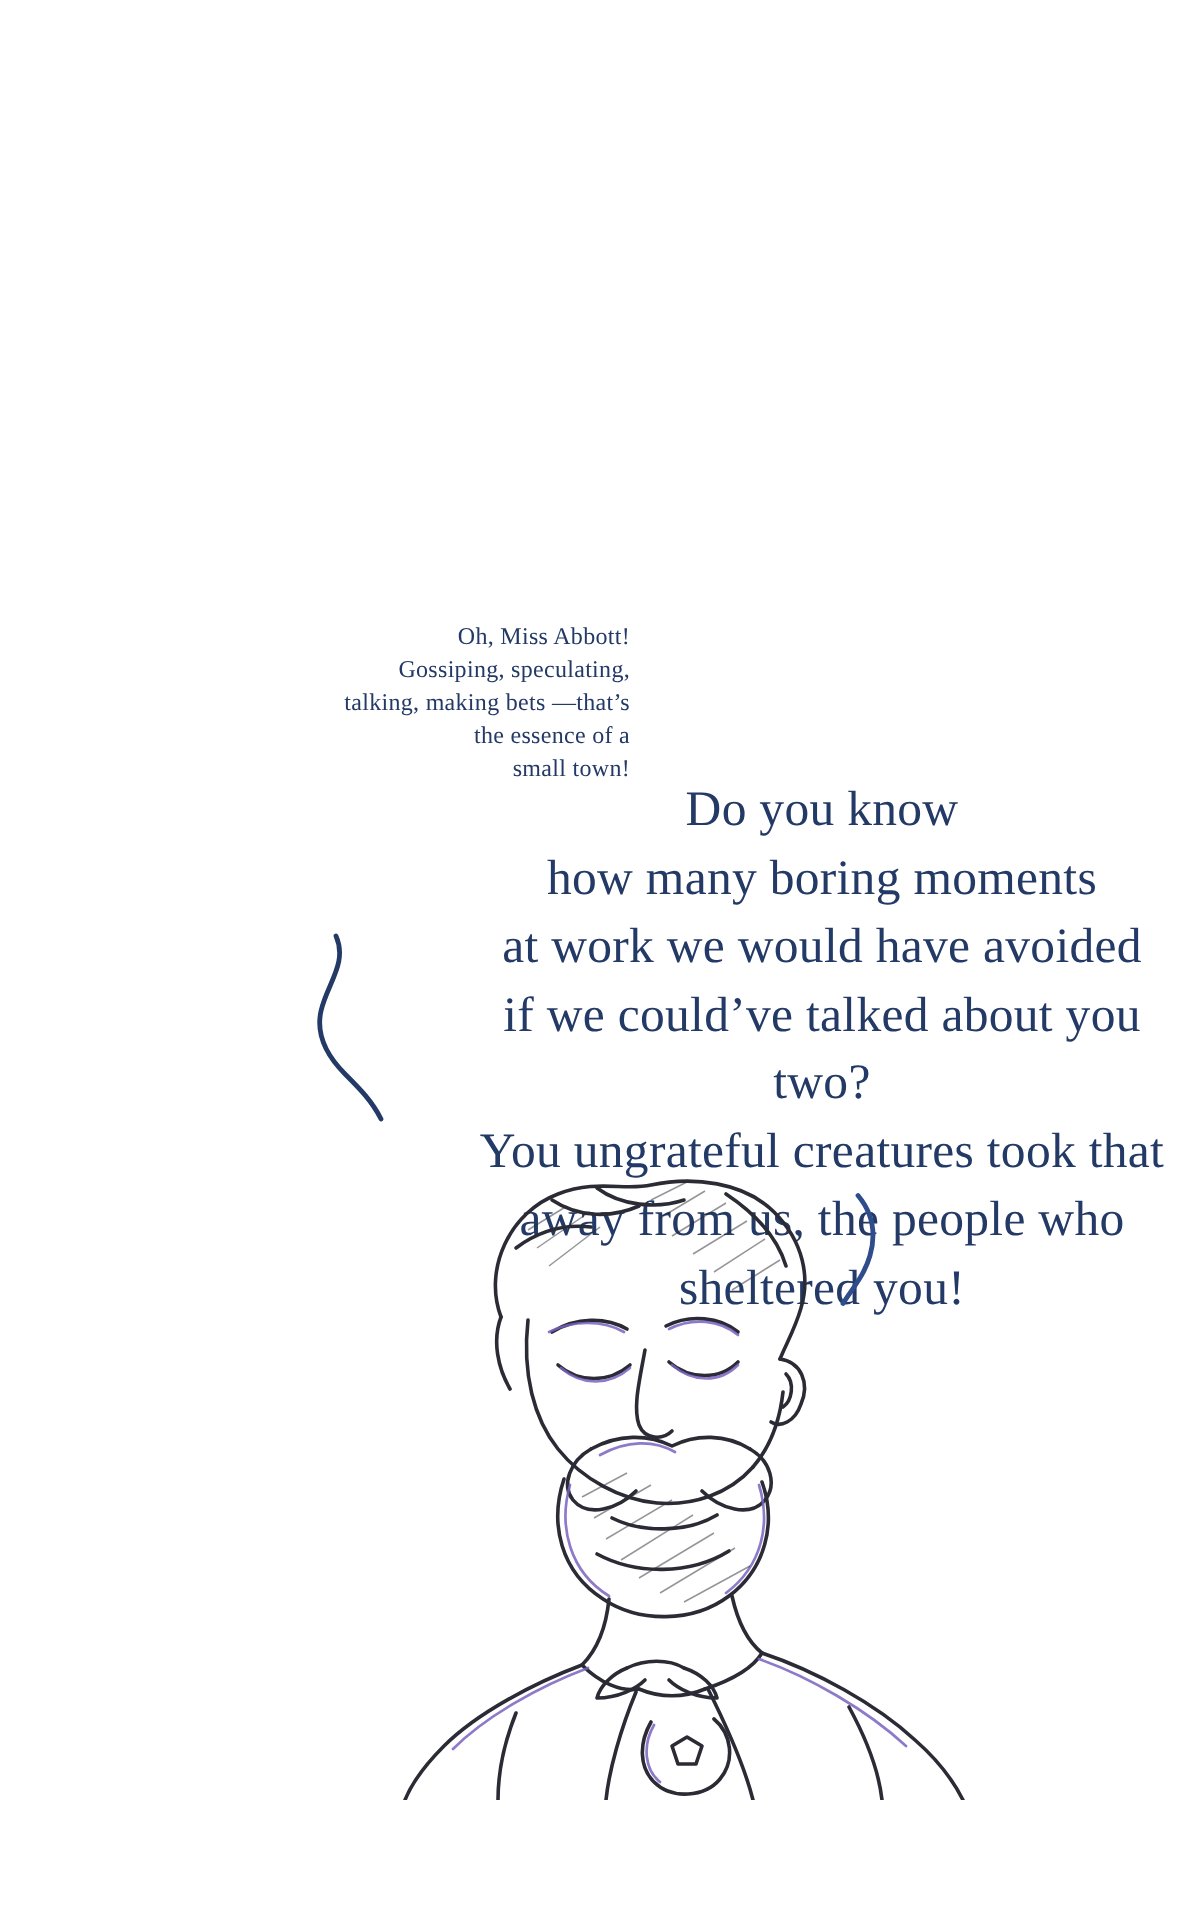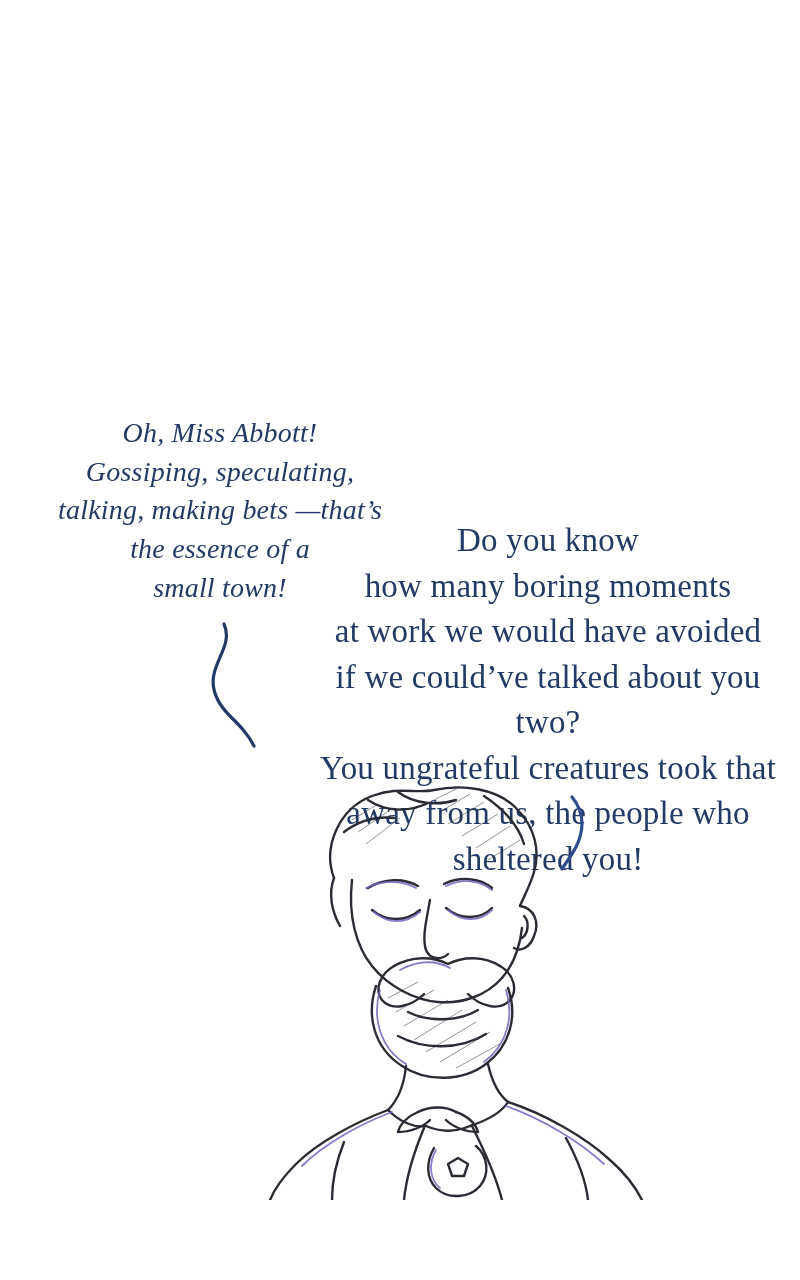--- a/index.html
+++ b/index.html
@@ -20,23 +20,22 @@
     color: #243a66;
     font-family: "Liberation Serif", serif;
     line-height: 1.38;
     white-space: pre-line;
     letter-spacing: 0.2px;
   }
   #dialogue-left {
     left: 20px;
     top: 414px;
     width: 400px;
-    text-align: center;
-    font-size: 28px;
-    font-style: italic;
+    text-align: right;
+    font-size: 16px;
   }
   #dialogue-right {
     left: 300px;
     top: 518px;
     width: 496px;
     text-align: center;
     font-size: 33px;
   }
   .tail {
     position: absolute;

